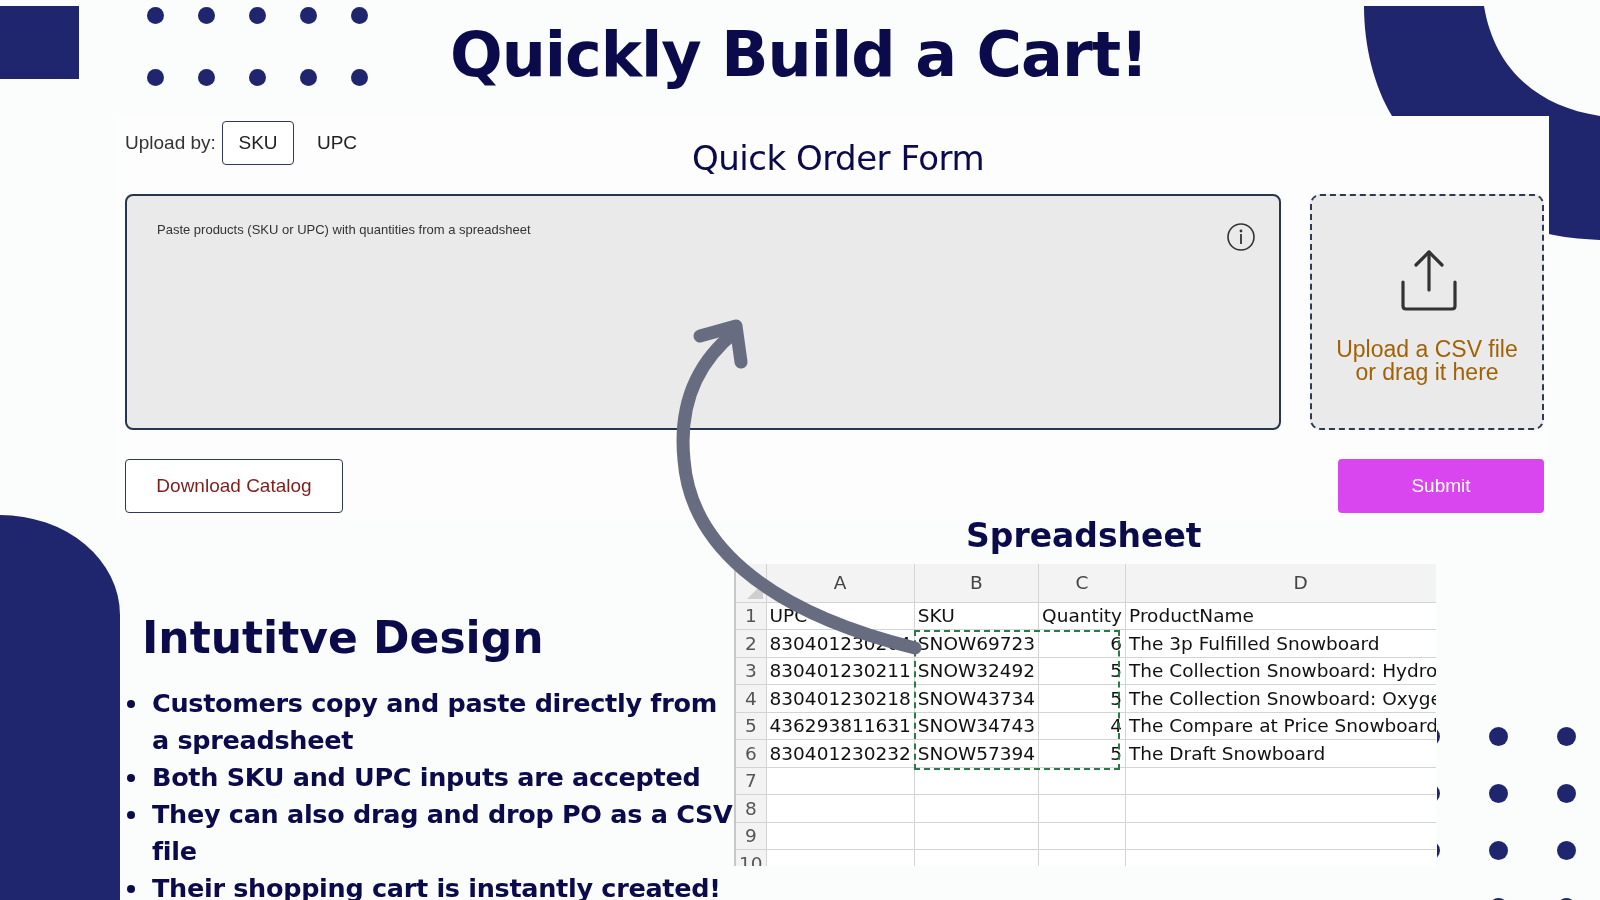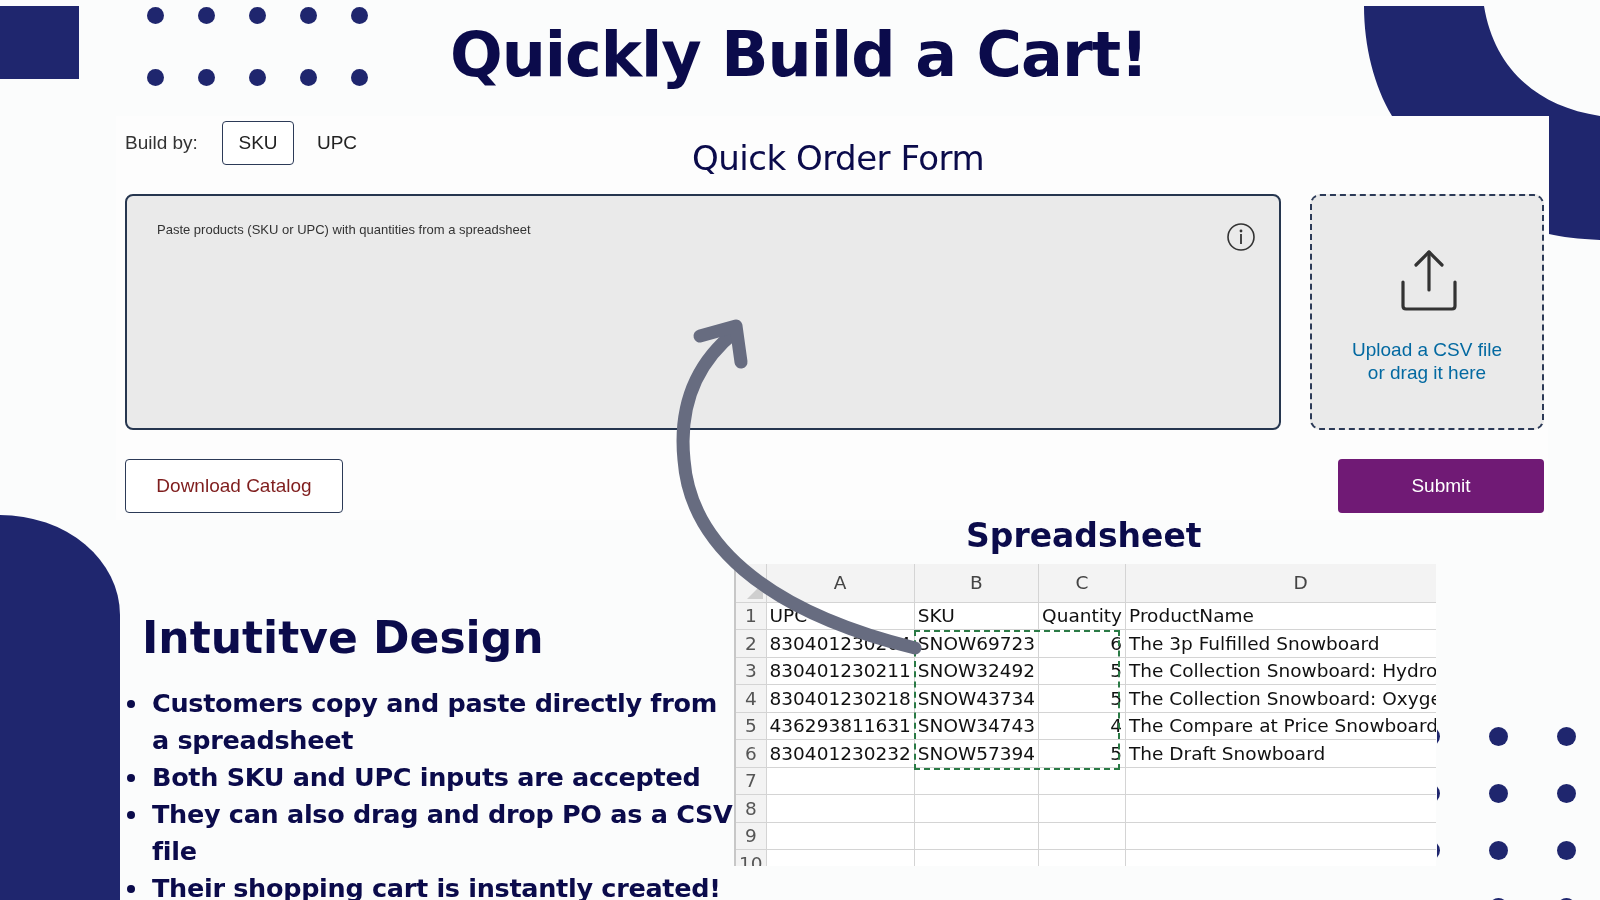--- a/index.html
+++ b/index.html
@@ -30,24 +30,24 @@
   .search-label { left: 125px; top: 132px; font-size: 19px; color: #333; }
   .seg-sku { left: 222px; top: 121px; width: 72px; height: 44px; border: 1.5px solid #2c3a57; border-radius: 4px; background: #fff; font-size: 19px; color: #222; display: flex; align-items: center; justify-content: center; }
   .seg-upc { left: 310px; top: 121px; width: 54px; height: 44px; font-size: 19px; color: #222; display: flex; align-items: center; justify-content: center; }
 
   .paste-box { left: 125px; top: 194px; width: 1156px; height: 236px; background: #eaeaea; border: 2px solid #26364f; border-radius: 8px; }
   .paste-placeholder { left: 30px; top: 26px; font-size: 13px; color: #333; white-space: nowrap; }
   .info-icon { left: 1099px; top: 26px; width: 30px; height: 30px; }
 
   .upload-box { left: 1310px; top: 194px; width: 234px; height: 236px; background: #eaeaea; border: 2px dashed #2c3a57; border-radius: 10px; }
   .upload-icon { left: 88px; top: 52px; width: 58px; height: 64px; }
-  .upload-text { left: 0; top: 142px; width: 230px; text-align: center; font-size: 19px; color: #0369a1; line-height: 23px; }
+  .upload-text { left: 0; top: 142px; width: 230px; text-align: center; font-size: 23px; color: #a16207; line-height: 23px; }
 
   .btn-download { left: 125px; top: 459px; width: 218px; height: 54px; border: 1.5px solid #2c3a57; border-radius: 4px; background: #fff; font-size: 19px; color: #7f1d1d; display: flex; align-items: center; justify-content: center; }
-  .btn-submit { left: 1338px; top: 459px; width: 206px; height: 54px; border-radius: 4px; background: #701a75; color: #fff; font-size: 19px; display: flex; align-items: center; justify-content: center; }
+  .btn-submit { left: 1338px; top: 459px; width: 206px; height: 54px; border-radius: 4px; background: #d946ef; color: #fff; font-size: 19px; display: flex; align-items: center; justify-content: center; }
 
   
   .feat-title { left: 142px; top: 612px; font-family: "DejaVu Sans", sans-serif; font-weight: bold; font-size: 44px; color: #0b0b4b; white-space: nowrap; }
   .feat-list { left: 124px; top: 685px; width: 610px; font-family: "DejaVu Sans", sans-serif; font-weight: bold; font-size: 25.5px; color: #0b0b4b; line-height: 37px; letter-spacing: -0.3px; }
   .feat-list li { list-style: none; position: relative; padding-left: 28px; }
   .feat-list li::before { content: ""; position: absolute; left: 3px; top: 15px; width: 8px; height: 8px; border-radius: 50%; background: #0b0b4b; }
 
   
   .sheet { left: 734px; top: 564px; width: 702px; height: 302px; background: #fff; overflow: hidden; border-left: 2px solid #c7c7c7; }
   .sheet table { border-collapse: collapse; font-family: "DejaVu Sans", sans-serif; font-size: 18.5px; color: #111; table-layout: fixed; }
@@ -80,21 +80,21 @@
     <div class="dot"></div>
     <div class="dot"></div>
     <div class="dot"></div>
 </div>
 
 <h1 class="abs title">Quickly Build a Cart!</h1>
 
 <div class="abs form-panel"></div>
 <h2 class="abs subtitle">Quick Order Form</h2>
 
-<span class="abs search-label">Build by:</span>
+<span class="abs search-label">Upload by:</span>
 <div class="abs seg-sku">SKU</div>
 <div class="abs seg-upc">UPC</div>
 
 <div class="abs paste-box">
   <span class="abs paste-placeholder">Paste products (SKU or UPC) with quantities from a spreadsheet</span>
   <svg class="abs info-icon" viewBox="0 0 30 30">
     <circle cx="15" cy="15" r="13" fill="none" stroke="#333" stroke-width="1.6"></circle>
     <circle cx="15" cy="9" r="1.4" fill="#333"></circle>
     <rect x="14.1" y="12" width="1.8" height="10" fill="#333"></rect>
   </svg>

